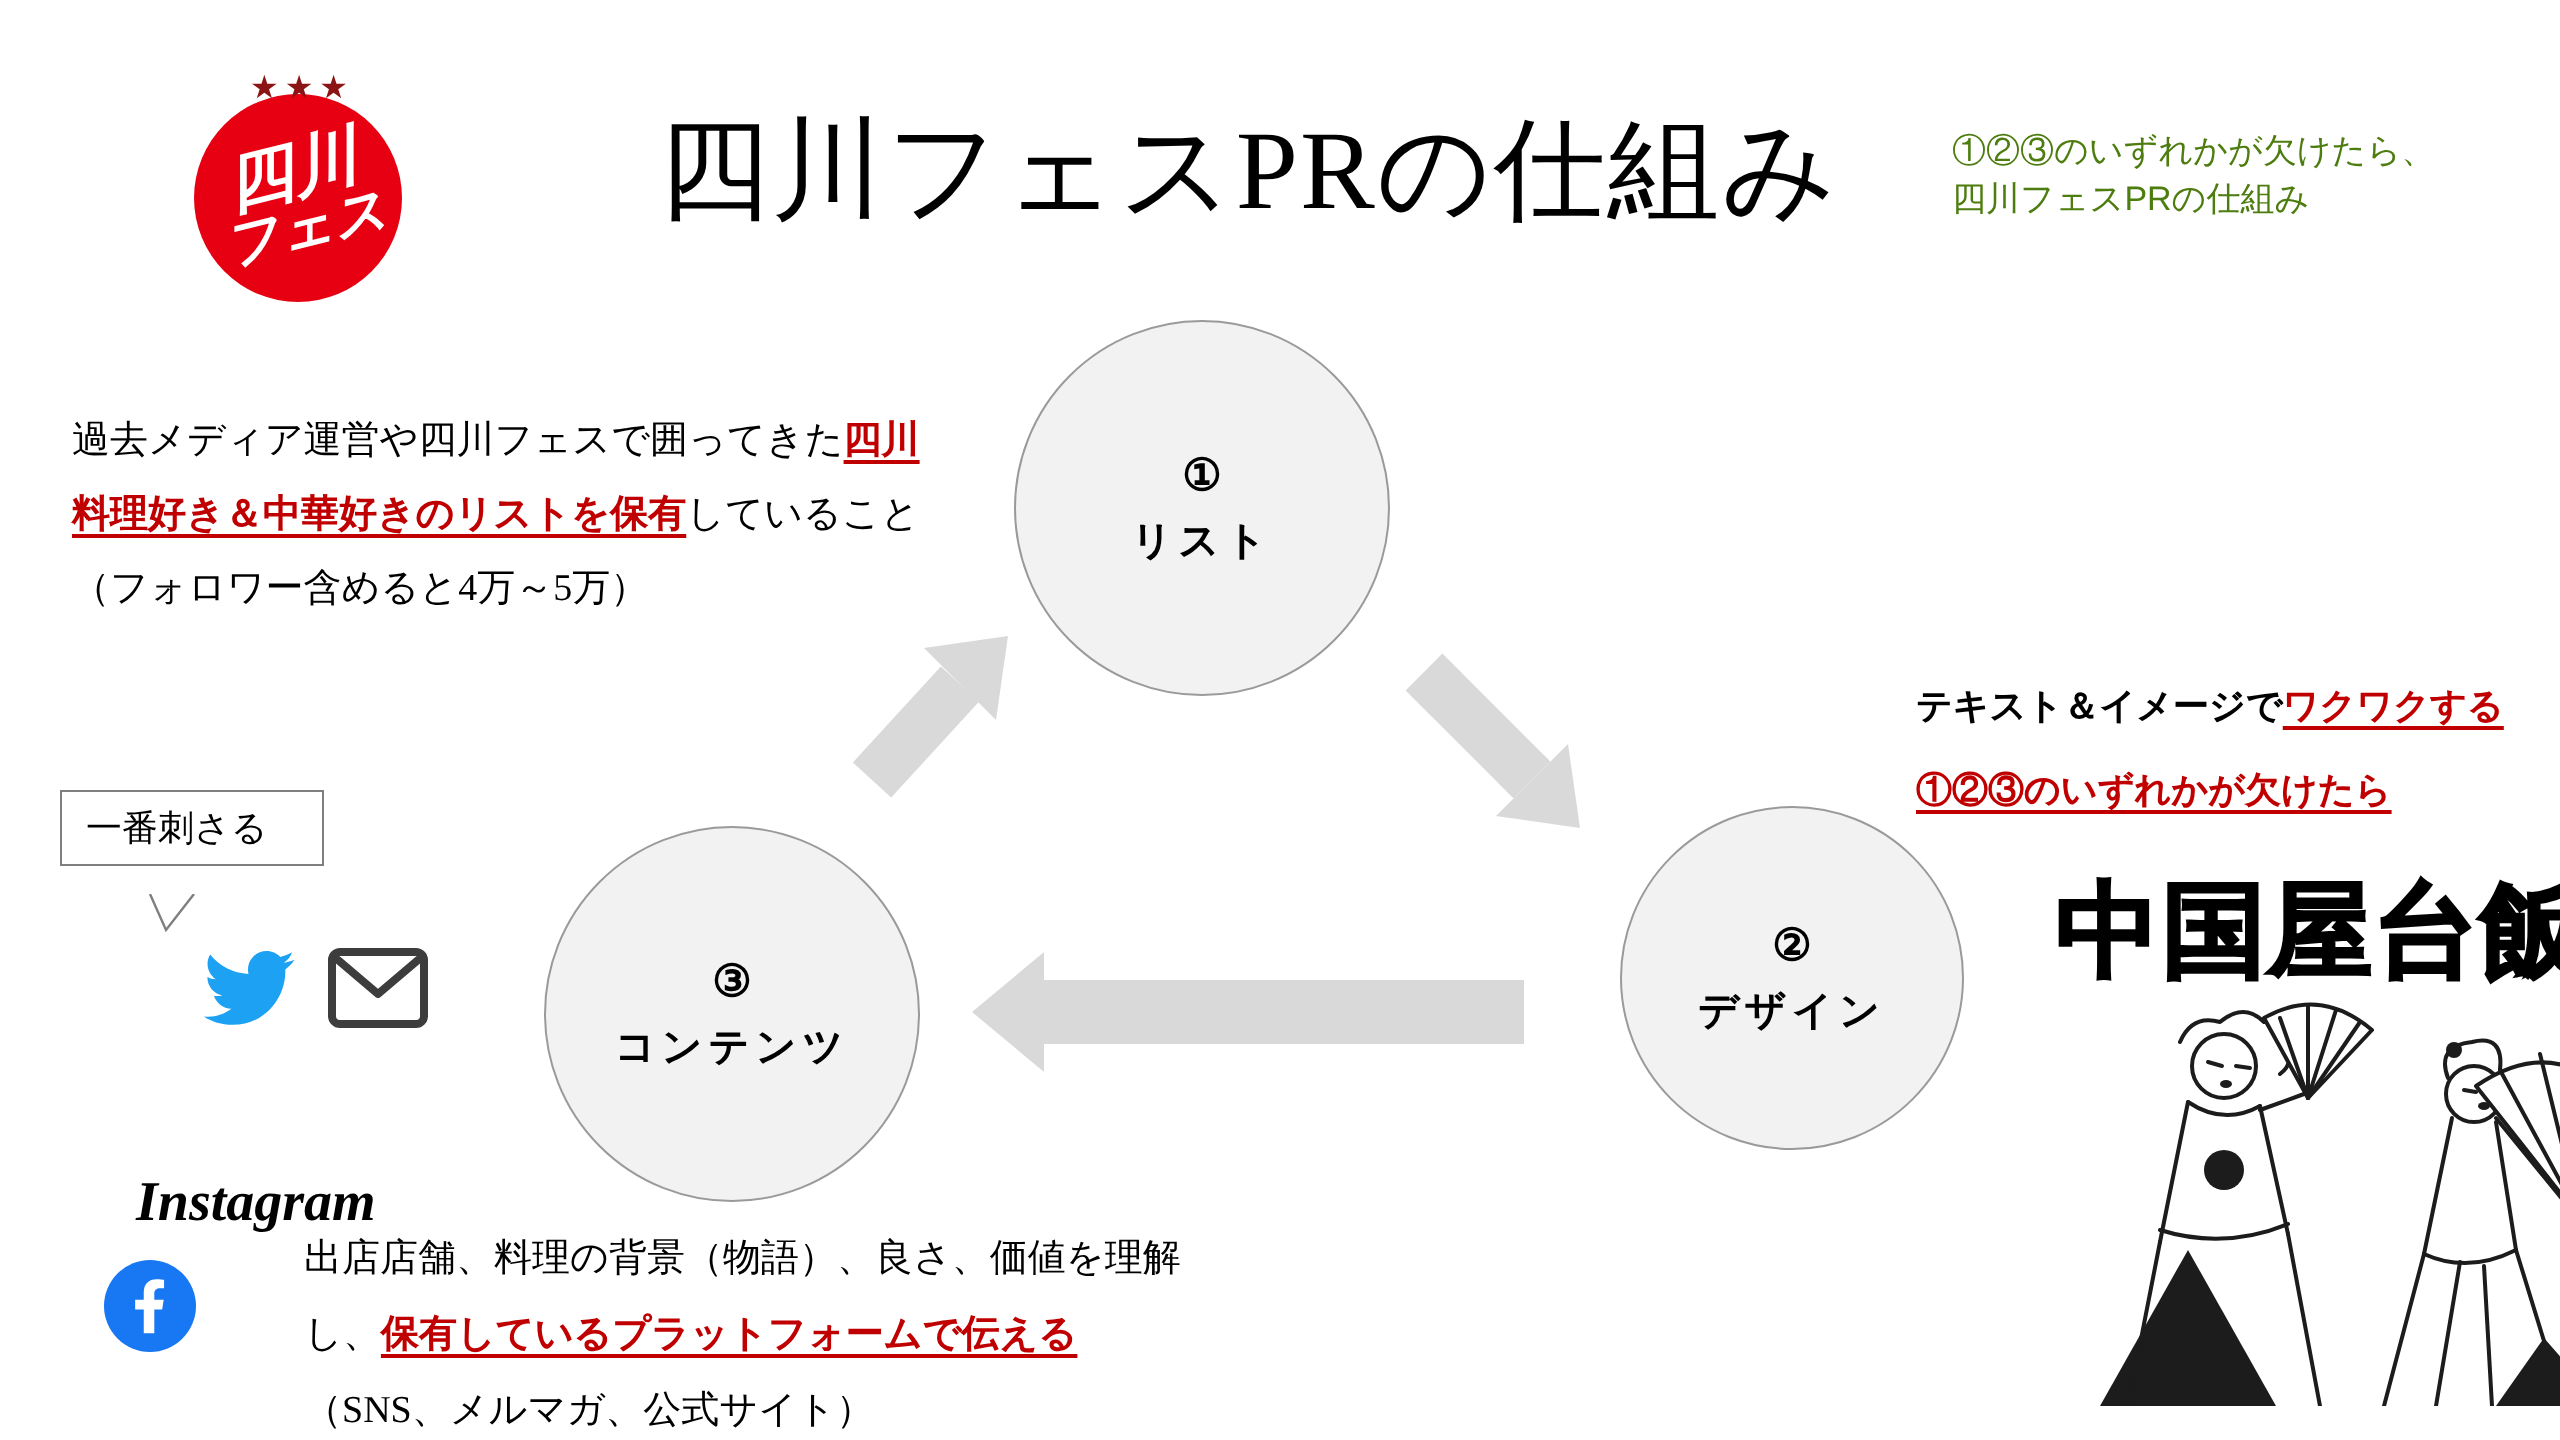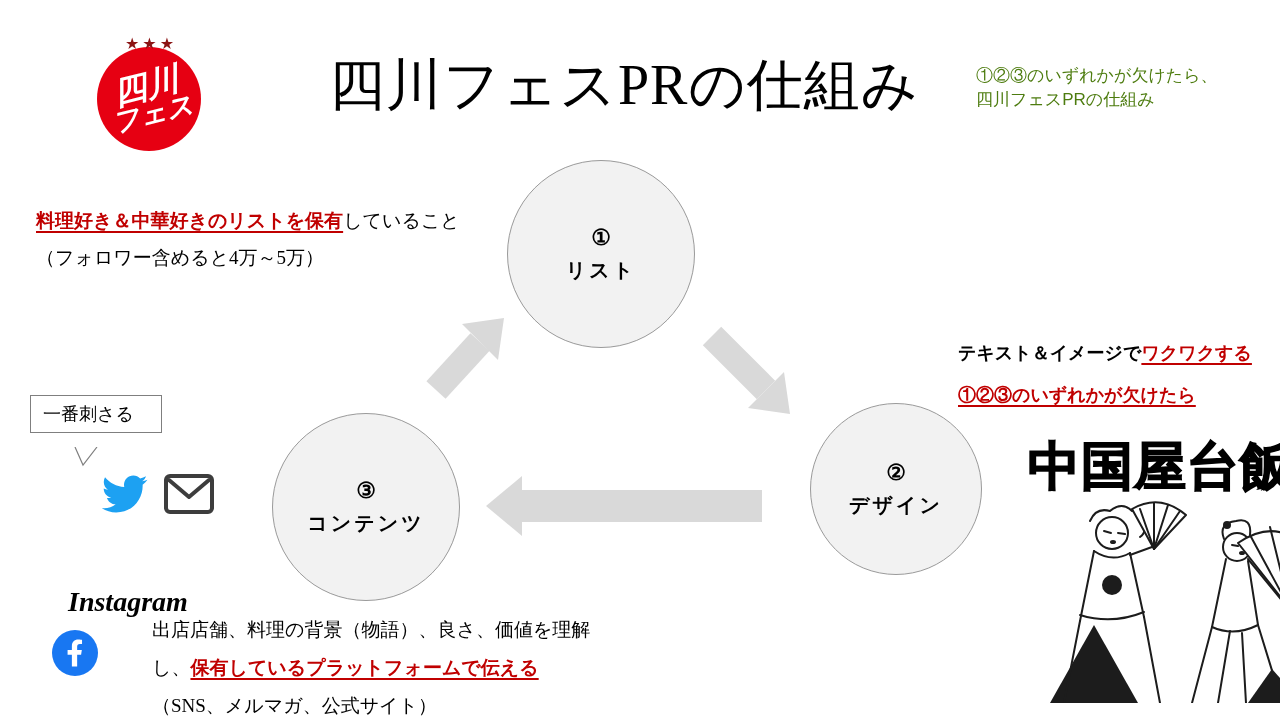--- a/index.html
+++ b/index.html
@@ -101,20 +101,21 @@
   <div class="circle c2">
     <div class="num">②</div>
     <div class="lbl">デザイン</div>
   </div>
   <div class="circle c3">
     <div class="num">③</div>
     <div class="lbl">コンテンツ</div>
   </div>
 
   <div class="note-left">
+    <div><span>過去メディア運営や四川フェスで囲ってきた</span><span class="hl">四川</span></div>
     <div><span class="hl">料理好き＆中華好きのリストを保有</span><span>していること</span></div>
     <div>（フォロワー含めると4万～5万）</div>
   </div>
 
   <div class="note-right">
     <div><span>テキスト＆イメージで</span><span class="hl">ワクワクする</span></div>
     <div><span class="hl">①②③のいずれかが欠けたら</span></div>
   </div>
 
   <div class="callout">

